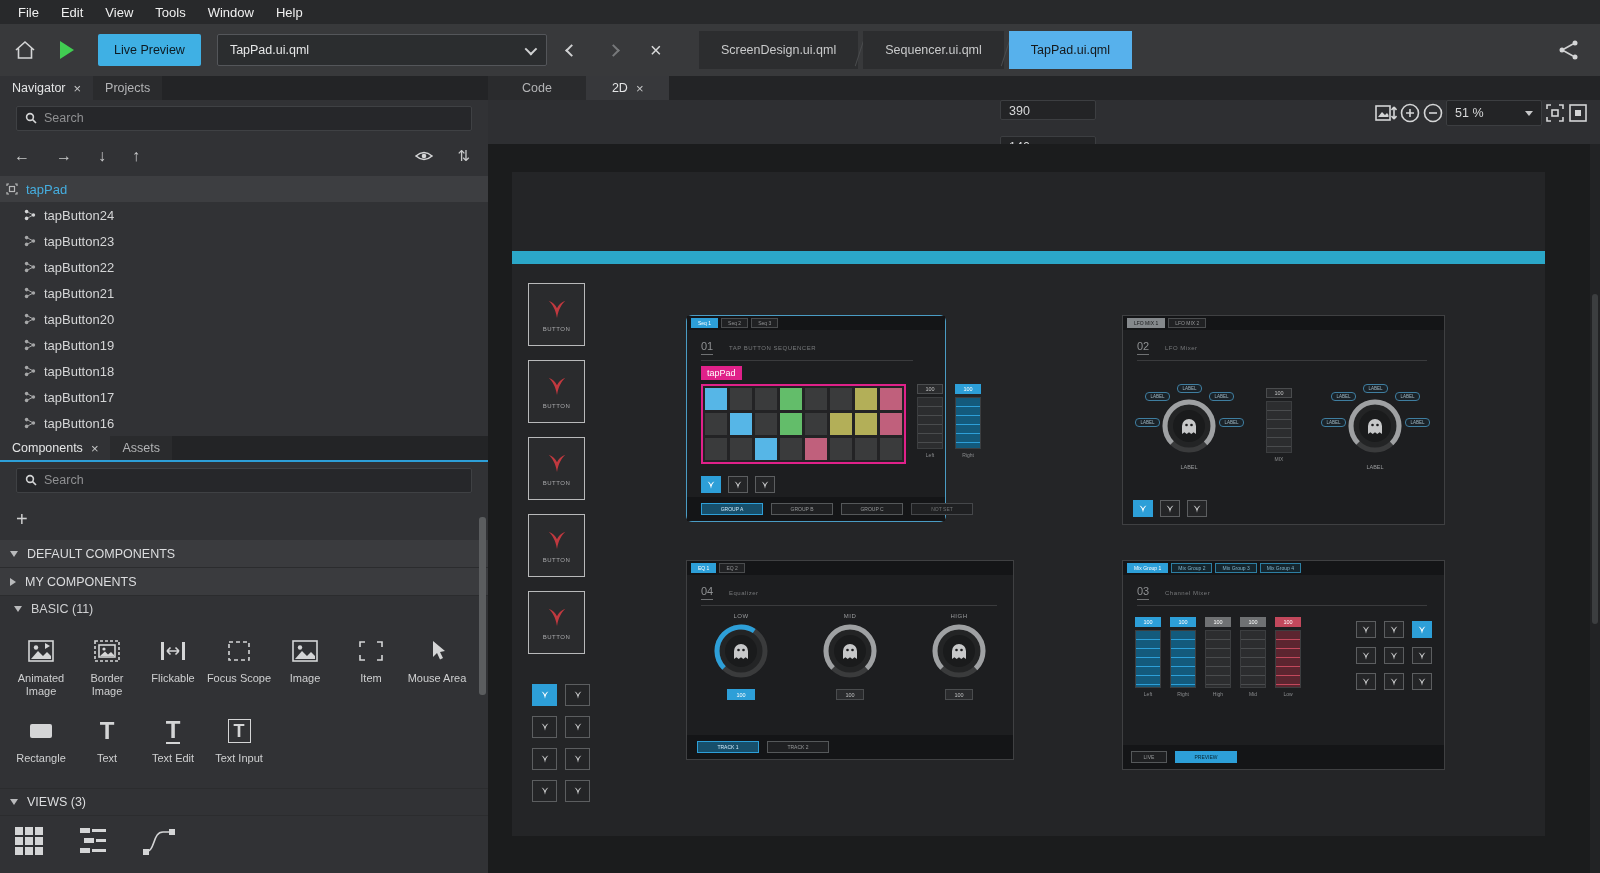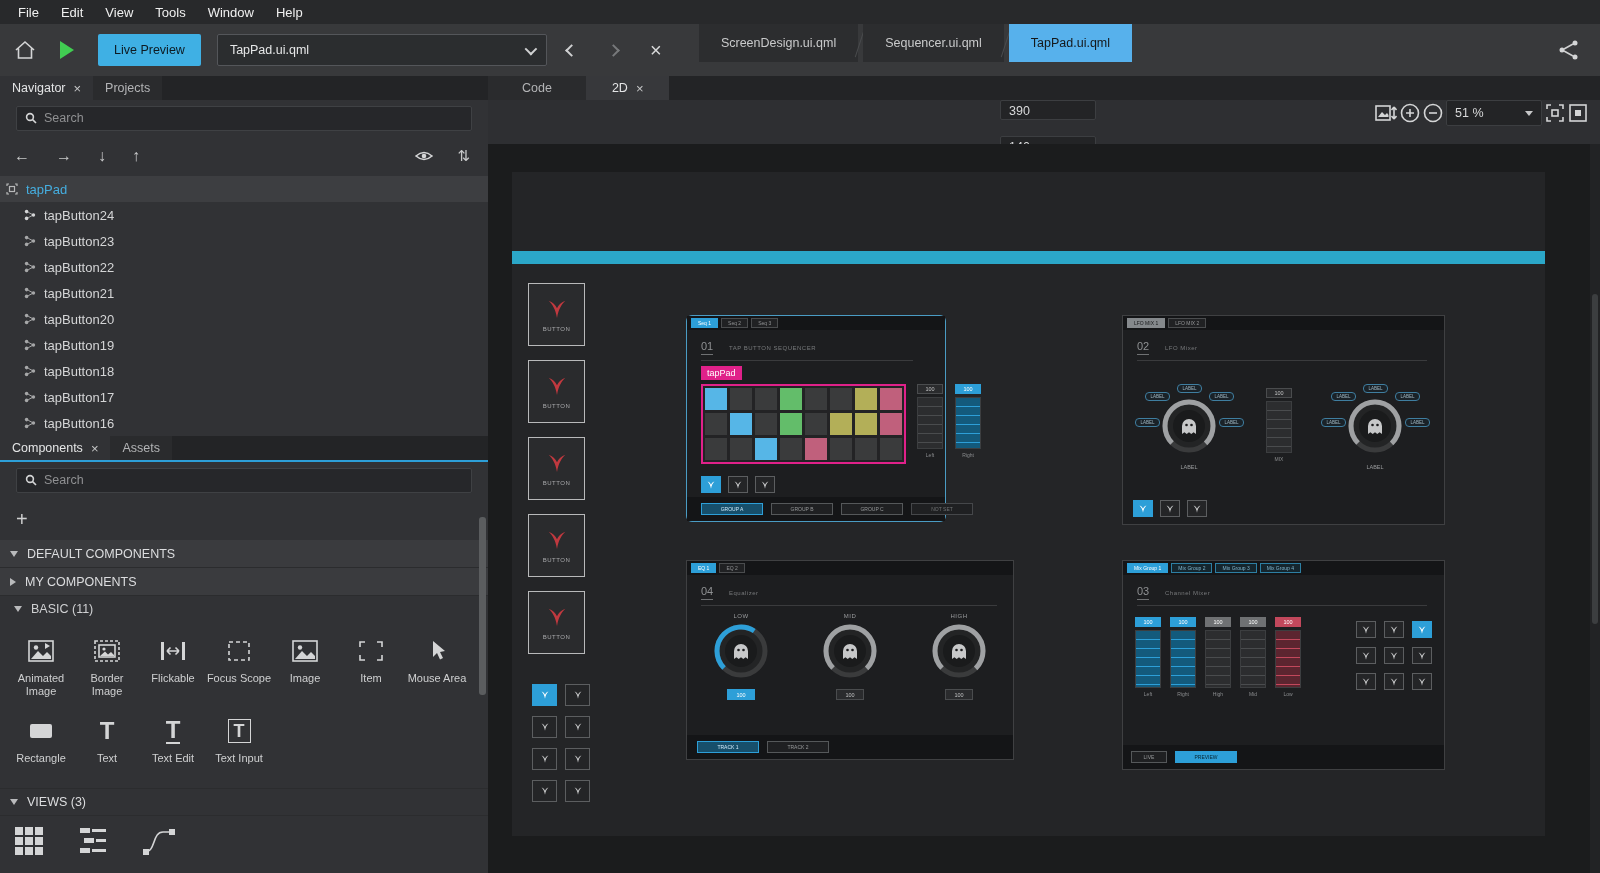--- a/index.html
+++ b/index.html
@@ -22,21 +22,21 @@
   .file-combo { margin-left:16px; width:330px; height:32px; background:#2b2d2f; border:1px solid #54565a;
                 border-radius:2px; display:flex; align-items:center; justify-content:space-between;
                 padding:0 12px; font-size:12.5px; color:#e6e7e8; }
   .chev { width:9px; height:9px; border-right:2px solid #d0d1d2; border-bottom:2px solid #d0d1d2;
           display:inline-block; }
   .chev.down { transform:rotate(45deg) translateY(-2px); }
   .chev.left { transform:rotate(135deg); }
   .chev.right { transform:rotate(-45deg); border-color:#77797b; }
   .nav-btn { width:34px; height:34px; display:flex; align-items:center; justify-content:center; margin-left:8px; }
   .close-glyph { font-size:20px; color:#d8d9da; }
-  .doc-tabs { display:flex; align-items:flex-start; height:52px; margin-left:26px; }
+  .doc-tabs { display:flex; align-items:center; height:52px; margin-left:26px; }
   .doc-tab { height:38px; display:flex; align-items:center; padding:0 22px; font-size:12.5px;
              color:#c9cacb; background:#2c2d2f; position:relative; }
   .doc-sep { width:1px; height:34px; background:#4a4c4e; transform:rotate(18deg); margin:0 2px; }
   .doc-tab.active { background:#57b1ec; color:#15181a; }
   .toolbar-right { margin-left:auto; margin-right:14px; }
 
   
   .leftpanel { position:absolute; left:0; top:76px; width:488px; height:797px; background:#313235; overflow:hidden; }
   .tabstrip { height:24px; background:#232426; display:flex; align-items:stretch; }
   .ltab { display:flex; align-items:center; gap:8px; padding:0 12px; font-size:12.5px; color:#b3b4b6; background:#2a2b2d; }

